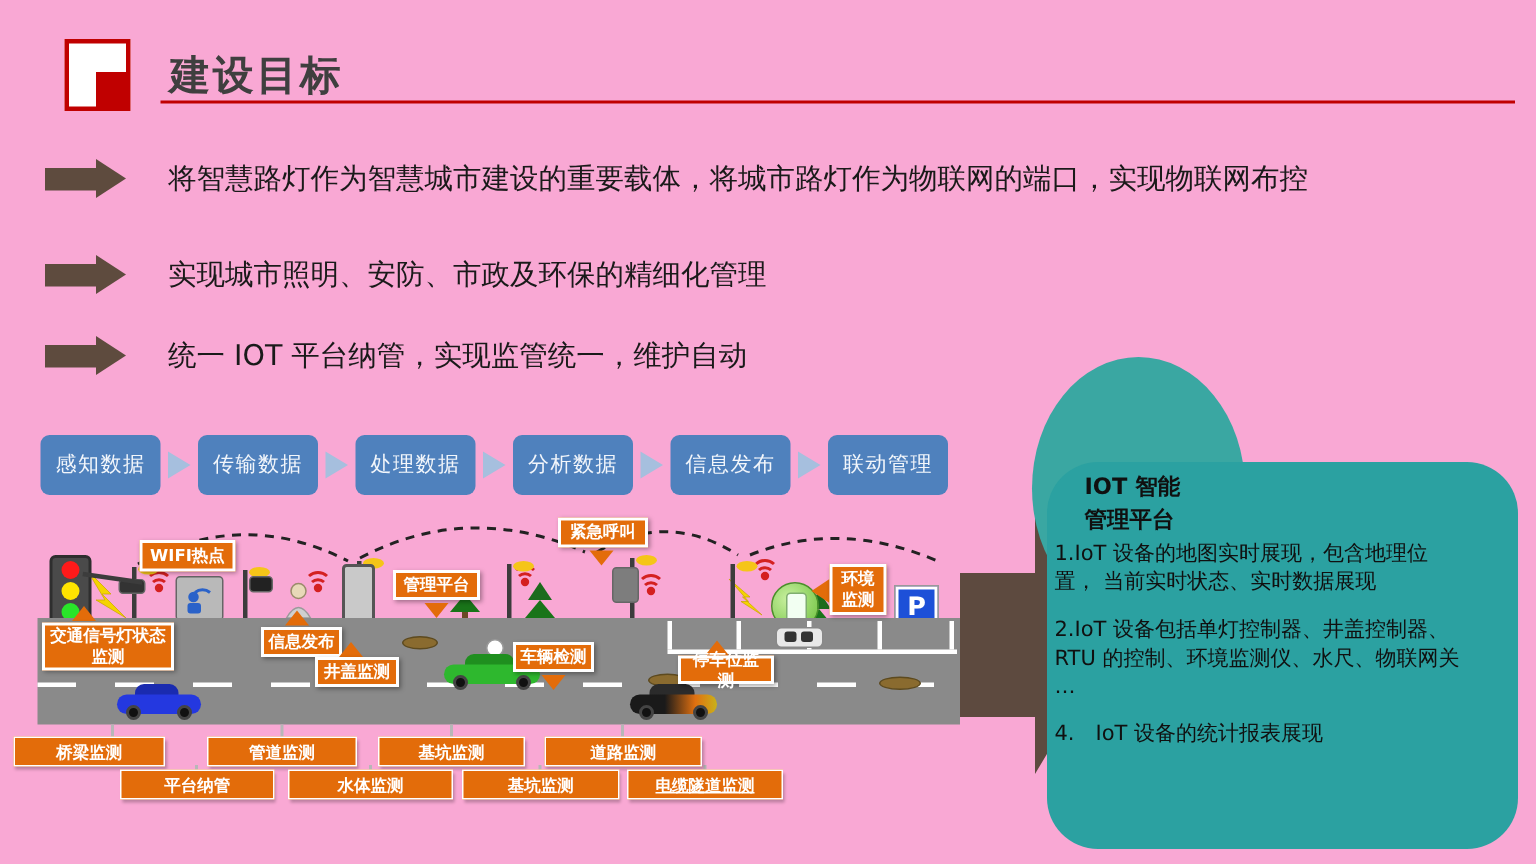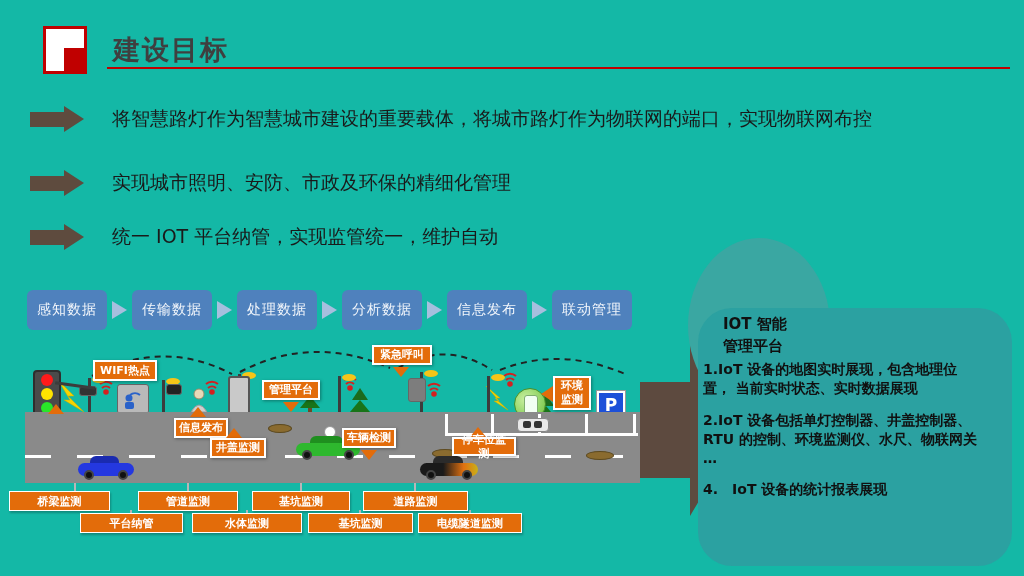--- a/index.html
+++ b/index.html
@@ -1,16 +1,16 @@
 <!DOCTYPE html>
 <html><head>
 <meta charset="utf-8">
 <style>
   html,body{margin:0;padding:0;background:#fff;}
-  .slide{position:relative;width:1024px;height:576px;background:#14b8a6;overflow:hidden;
+  .slide{position:relative;width:1024px;height:576px;background:#f9a8d4;overflow:hidden;
          font-family:"DejaVu Sans","Liberation Sans",sans-serif;}
 
   
   .sq-outline{position:absolute;left:43px;top:26px;width:38px;height:42px;border:3px solid #c00000;background:#fff;}
   .sq-fill{position:absolute;left:64px;top:48px;width:22px;height:24px;background:#c00000;}
   .page-title{position:absolute;left:113px;top:32px;font-size:27px;font-weight:bold;color:#3f3f3f;letter-spacing:2px;}
   .title-rule{position:absolute;left:107px;top:67px;width:903px;height:2px;background:#c00000;}
 
   
   .bullet{position:absolute;left:30px;height:28px;}
@@ -70,21 +70,21 @@
   .env-dev .inner{position:absolute;left:9px;top:6px;width:12px;height:18px;background:#f2fff2;border:1px solid #7fae6f;border-radius:3px;}
 
   
   .bigarrow{position:absolute;left:0;top:0;}
 
   
   .cloud-puff{position:absolute;left:688px;top:238px;width:142px;height:175px;border-radius:50%;background:#3aa7a2;}
   .cloud-rect{position:absolute;left:698px;top:308px;width:314px;height:258px;border-radius:34px;background:#2ba1a1;}
   .cloud-title{position:absolute;left:723px;top:314px;font-size:15px;font-weight:bold;color:#101010;white-space:pre-line;line-height:1.45;}
   .cloud-items{position:absolute;left:703px;top:360px;width:302px;display:flex;flex-direction:column;gap:13px;}
-  .cloud-item{font-size:14px;font-weight:bold;color:#101010;line-height:1.35;white-space:pre-line;}
+  .cloud-item{font-size:14px;font-weight:normal;color:#101010;line-height:1.35;white-space:pre-line;}
 </style>
 </head>
 <body>
 
 <div class="slide">
 
   <div class="sq-outline"></div>
   <div class="sq-fill"></div>
   <div class="page-title">建设目标</div>
   <div class="title-rule"></div>
@@ -267,21 +267,21 @@
     <div class="tick" style="left:359px;top:172px;height:5px;"></div>
     <div class="tick" style="left:469px;top:172px;height:5px;"></div>
 
     <div class="bottom-bar" style="left:9px;top:153px;width:101px;">桥梁监测</div>
     <div class="bottom-bar" style="left:138px;top:153px;width:100px;">管道监测</div>
     <div class="bottom-bar" style="left:252px;top:153px;width:98px;">基坑监测</div>
     <div class="bottom-bar" style="left:363px;top:153px;width:105px;">道路监测</div>
     <div class="bottom-bar" style="left:80px;top:175px;width:103px;">平台纳管</div>
     <div class="bottom-bar" style="left:192px;top:175px;width:110px;">水体监测</div>
     <div class="bottom-bar" style="left:308px;top:175px;width:105px;">基坑监测</div>
-    <div class="bottom-bar" style="left:418px;top:175px;width:104px;">电缆隧道监测</div>
+    <div class="bottom-bar" style="left:418px;top:175px;width:104px;text-decoration:underline;">电缆隧道监测</div>
 
     <div class="callout" style="left:93px;top:22px;width:64px;height:21px;">WIFI热点</div>
 
     <div class="callout" style="left:372px;top:7px;width:60px;height:20px;">紧急呼叫</div>
     <div class="ptr down" style="left:393px;top:29px;"></div>
 
     <div class="callout" style="left:262px;top:42px;width:58px;height:20px;">管理平台</div>
     <div class="ptr down" style="left:283px;top:64px;"></div>
 
     <div class="ptr up" style="left:190px;top:69px;"></div>
@@ -293,20 +293,21 @@
     <div class="callout" style="left:342px;top:90px;width:54px;height:20px;">车辆检测</div>
     <div class="ptr down" style="left:361px;top:112px;"></div>
 
     <div class="ptr up" style="left:470px;top:89px;"></div>
     <div class="callout" style="left:452px;top:99px;width:64px;height:19px;">停车位监测</div>
 
     <div class="ptr left" style="left:541px;top:48px;"></div>
     <div class="callout" style="left:553px;top:38px;width:38px;height:34px;">环境 监测</div>
 
     <div class="ptr up" style="left:48px;top:66px;"></div>
+    <div class="callout" style="left:28px;top:77px;width:88px;height:32px;">交通信号灯状态监测</div>
   </div>
 
   <svg class="bigarrow" width="1024" height="576" style="pointer-events:none;">
     <polygon points="640,382 690,382 690,342 742,429 690,516 690,478 640,478" fill="#5d4a3f"></polygon>
   </svg>
 
   <div class="cloud-puff"></div>
   <div class="cloud-rect"></div>
   <div class="cloud-title">IOT 智能
 管理平台</div>

